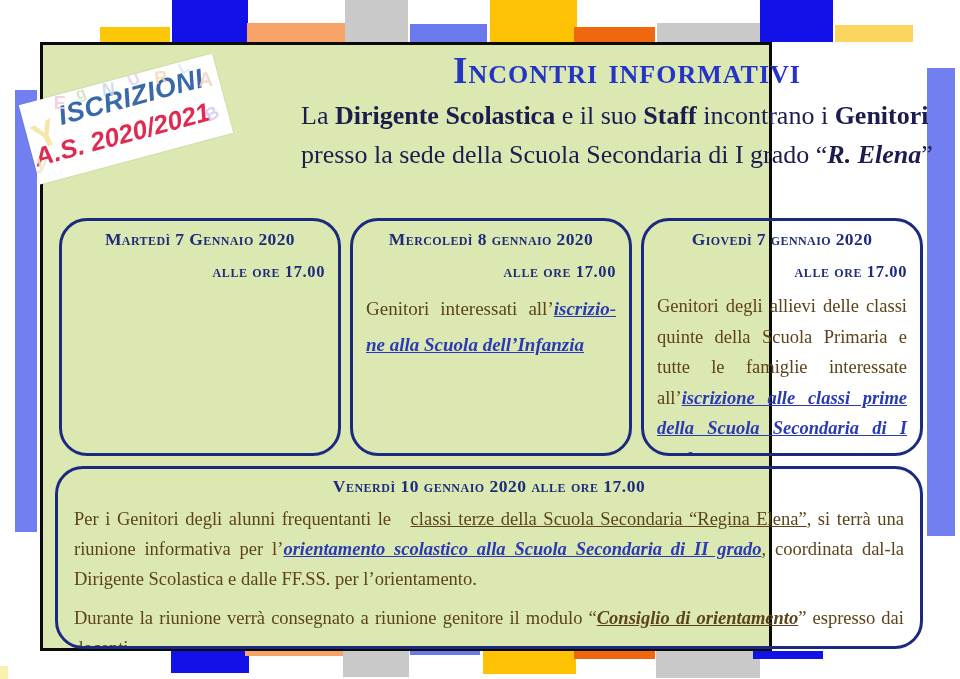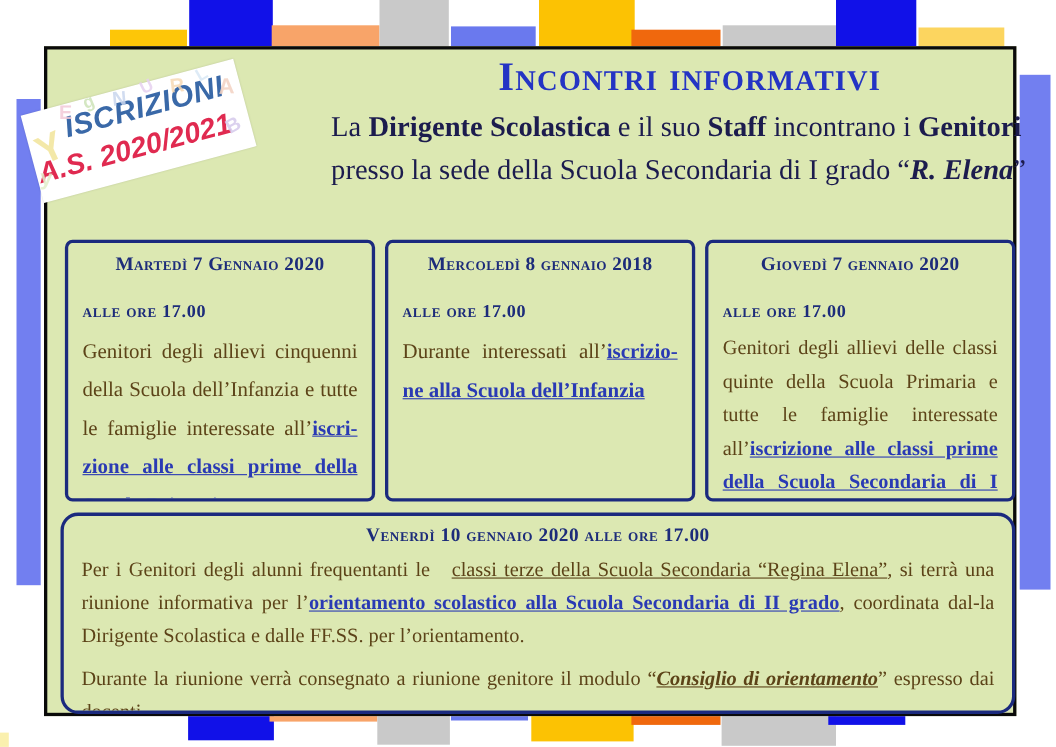--- a/index.html
+++ b/index.html
@@ -1,57 +1,57 @@
 <!DOCTYPE html>
 <html style="--page_bg: #ffffff; --panel_bg: #dce8b2; --panel_border: #0a0a0a; --card_border: #1b2a7e; --title_blue: #2434c4; --intro_navy: #1c1c4e; --heading_navy: #1d2c7a; --body_brown: #5c4318; --link_blue: #2a3ab4; --badge_blue: #3a69a8; --badge_red: #e02a50;"><head>
 <meta charset="utf-8">
 <title>Incontri informativi</title>
 <style>
   html,body{margin:0;padding:0;background:#fff;}
   .page{position:relative;width:960px;height:679px;background:var(--page_bg,#fff);
         overflow:hidden;font-family:"Liberation Serif",serif;}
   .bar{position:absolute;}
-  .main-box{position:absolute;left:40px;top:42px;width:884px;height:609px;
+  .main-box{position:absolute;left:40px;top:42px;width:732px;height:609px;
             box-sizing:border-box;border:3px solid var(--panel_border,#0a0a0a);
             background:var(--panel_bg,#dce8b2);z-index:1;}
   
   .header-text{position:absolute;left:250px;top:6px;width:668px;}
   .flyer-title{margin:0;font-variant:small-caps;font-weight:700;font-size:37px;
                letter-spacing:1px;color:var(--title_blue,#2434c4);text-align:center;
                line-height:40px;}
   .intro{margin:5px 0 0 8px;font-size:26px;line-height:39px;
          color:var(--intro_navy,#1c1c4e);}
   
   .cards-row{position:absolute;left:16px;top:173px;width:864px;height:238px;
              display:flex;gap:9px;}
   .card{flex:1;box-sizing:border-box;border:3px solid var(--card_border,#1b2a7e);
-        border-radius:7px;padding:8px 13px 0;overflow:hidden;}
+        border-radius:28px;padding:8px 13px 0;overflow:hidden;}
   .card-title{text-align:center;font-variant:small-caps;font-weight:700;
               font-size:17.5px;letter-spacing:.4px;color:var(--heading_navy,#1d2c7a);}
-  .card-time{text-align:left;font-variant:small-caps;font-weight:700;
-             font-size:16.5px;letter-spacing:.6px;margin-top:23px;
+  .card-time{text-align:right;font-variant:small-caps;font-weight:700;
+             font-size:16.5px;letter-spacing:.6px;margin-top:12px;
              color:var(--heading_navy,#1d2c7a);}
   .card-body{margin-top:9px;font-size:19px;line-height:35px;text-align:justify;
              color:var(--body_brown,#5c4318);}
   .card:nth-child(2) .card-body{line-height:36px;}
   .card:nth-child(3) .card-body{line-height:30.5px;font-size:18.5px;}
   
   .footer-card{position:absolute;left:12px;top:421px;width:868px;height:183px;
                box-sizing:border-box;border:3px solid var(--card_border,#1b2a7e);
-               border-radius:16px;padding:7px 16px 0;overflow:hidden;}
+               border-radius:28px;padding:7px 16px 0;overflow:hidden;}
   .footer-title{text-align:center;font-variant:small-caps;font-weight:700;
                 font-size:17.5px;letter-spacing:.5px;color:var(--heading_navy,#1d2c7a);}
   .footer-para{margin:7px 0 0;font-size:18.5px;line-height:30px;text-align:justify;
                color:var(--body_brown,#5c4318);}
   .footer-para + .footer-para{margin-top:9px;}
   
   .seg-plain{}
   .seg-bold{font-weight:700;}
   .seg-bolditalic{font-weight:700;font-style:italic;}
-  .seg-link{color:var(--link_blue,#2a3ab4);font-weight:700;
+  .seg-link{color:var(--link_blue,#2a3ab4);font-weight:700;font-style:italic;
             text-decoration:underline;}
   .seg-underline{text-decoration:underline;margin-left:13px;}
   .seg-italic-underline{font-style:italic;text-decoration:underline;font-weight:bold;}
   
   .badge{position:absolute;left:26px;top:78px;width:200px;height:82px;
          background:#fff;transform:rotate(-15deg);z-index:10;
          font-family:"Liberation Sans",sans-serif;box-shadow:0 0 2px rgba(0,0,0,.15);}
   .badge-line1{position:absolute;left:36px;top:6px;font-size:27px;font-weight:800;
                font-style:italic;letter-spacing:.5px;color:var(--badge_blue,#3a69a8);}
   .badge-line2{position:absolute;left:2px;top:40px;font-size:26px;font-weight:800;
@@ -91,26 +91,25 @@
 
     <div class="header-text">
       <h1 class="flyer-title">Incontri informativi</h1>
       <p class="intro"><span class="seg-plain">La </span><span class="seg-bold">Dirigente Scolastica</span><span class="seg-plain"> e il suo </span><span class="seg-bold">Staff</span><span class="seg-plain"> incontrano i </span><span class="seg-bold">Genitori</span><span class="seg-plain"> presso la sede della Scuola Secondaria di I grado “</span><span class="seg-bolditalic">R. Elena</span><span class="seg-plain">”</span></p>
     </div>
 
     <div class="cards-row">
       <div class="card">
         <div class="card-title">Martedì 7 Gennaio 2020</div>
         <div class="card-time">alle ore 17.00</div>
-        <div class="card-body"><span class="seg-plain">Genitori degli allievi cinquenni della Scuola dell’Infanzia e tutte le famiglie interessate all’</span><span class="seg-link">iscri-zione alle classi prime della Scuola Primaria</span></div>
       </div>
       <div class="card">
-        <div class="card-title">Mercoledì 8 gennaio 2018</div>
+        <div class="card-title">Mercoledì 8 gennaio 2020</div>
         <div class="card-time">alle ore 17.00</div>
-        <div class="card-body"><span class="seg-plain">Durante interessati all’</span><span class="seg-link">iscrizio-ne alla Scuola dell’Infanzia</span></div>
+        <div class="card-body"><span class="seg-plain">Genitori interessati all’</span><span class="seg-link">iscrizio-ne alla Scuola dell’Infanzia</span></div>
       </div>
       <div class="card">
         <div class="card-title">Giovedì 7 gennaio 2020</div>
         <div class="card-time">alle ore 17.00</div>
         <div class="card-body"><span class="seg-plain">Genitori degli allievi delle classi quinte della Scuola Primaria e tutte le famiglie interessate all’</span><span class="seg-link">iscrizione alle classi prime della Scuola Secondaria di I grado</span></div>
       </div>
     </div>
 
     <div class="footer-card">
       <div class="footer-title">Venerdì 10 gennaio 2020 alle ore 17.00</div>

